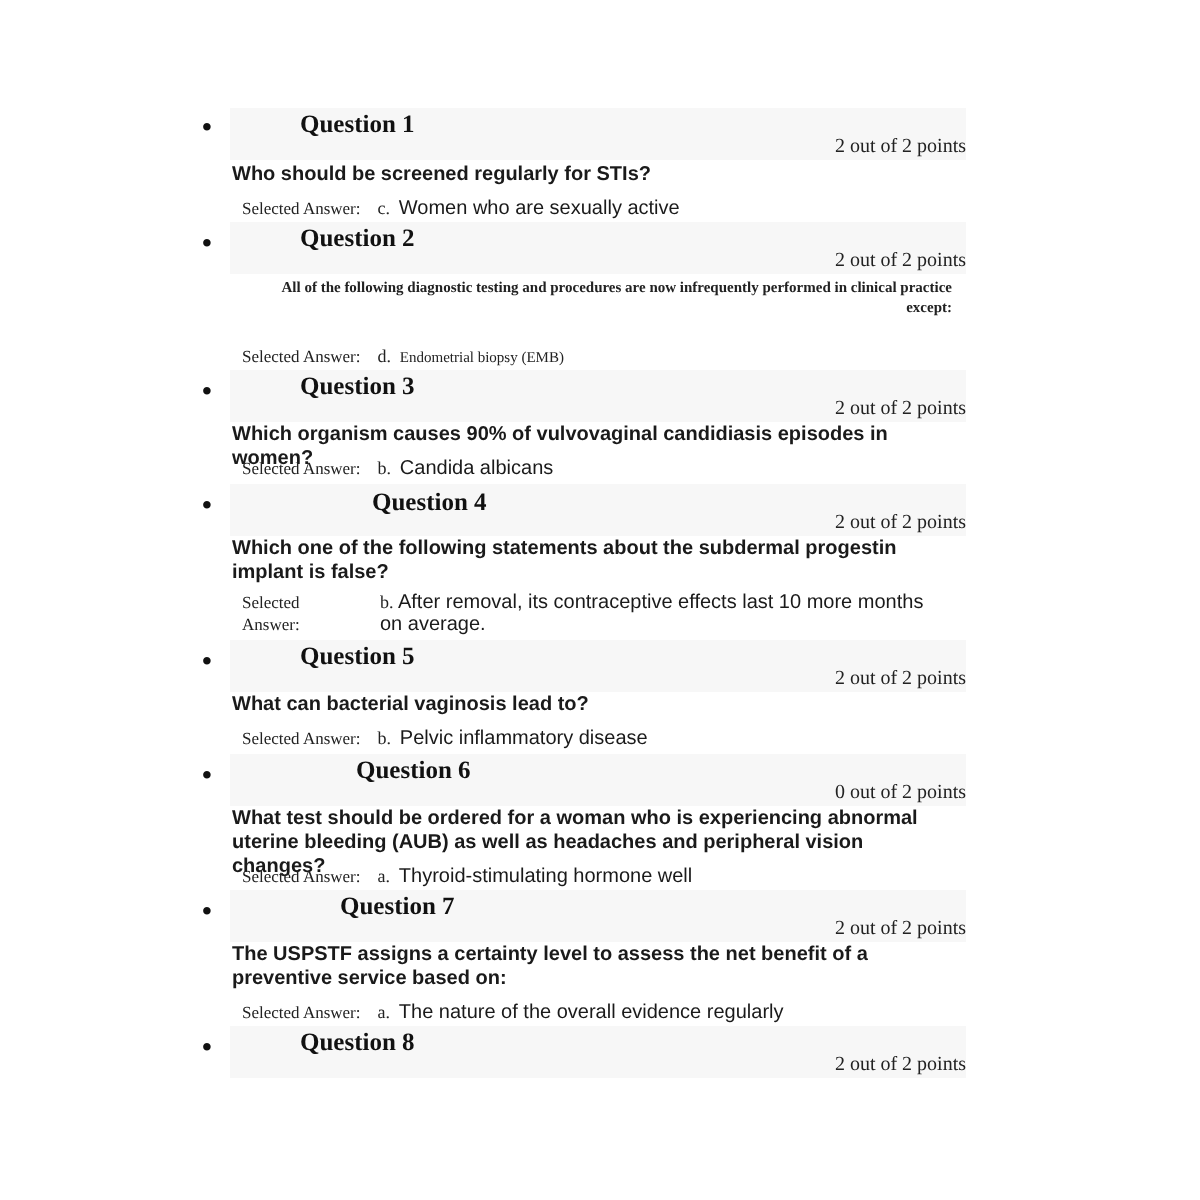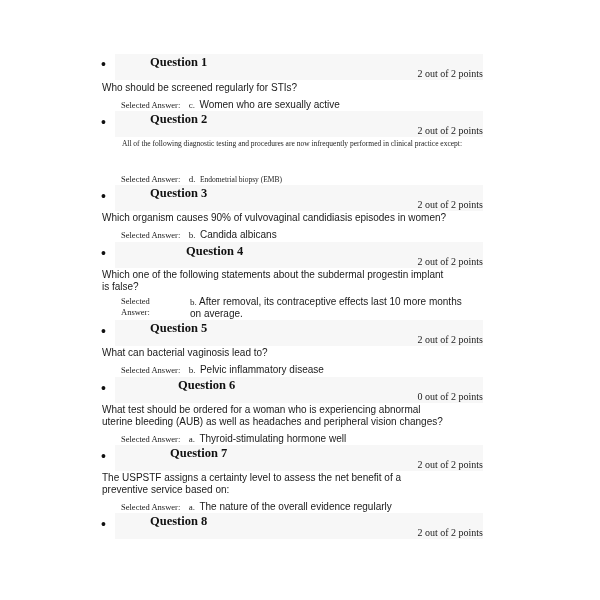--- a/index.html
+++ b/index.html
@@ -66,26 +66,27 @@
       position: absolute;
       right: 117px;
       font-family: "Liberation Serif", serif;
       font-size: 10px;
       color: #222;
       line-height: 12px;
       white-space: nowrap;
     }
     .q-text {
       position: absolute;
-      left: 102px;
+      left: 116px;
       width: 345px;
       font-family: "Liberation Sans", sans-serif;
       font-size: 10px;
       line-height: 12px;
       color: #1a1a1a;
+      font-weight: bold;
     }
     .q-text.serif-small {
       font-family: "Liberation Serif", serif;
       font-size: 7.5px;
       line-height: 10px;
       color: #222;
     }
     .answer-row {
       position: absolute;
       left: 121px;

